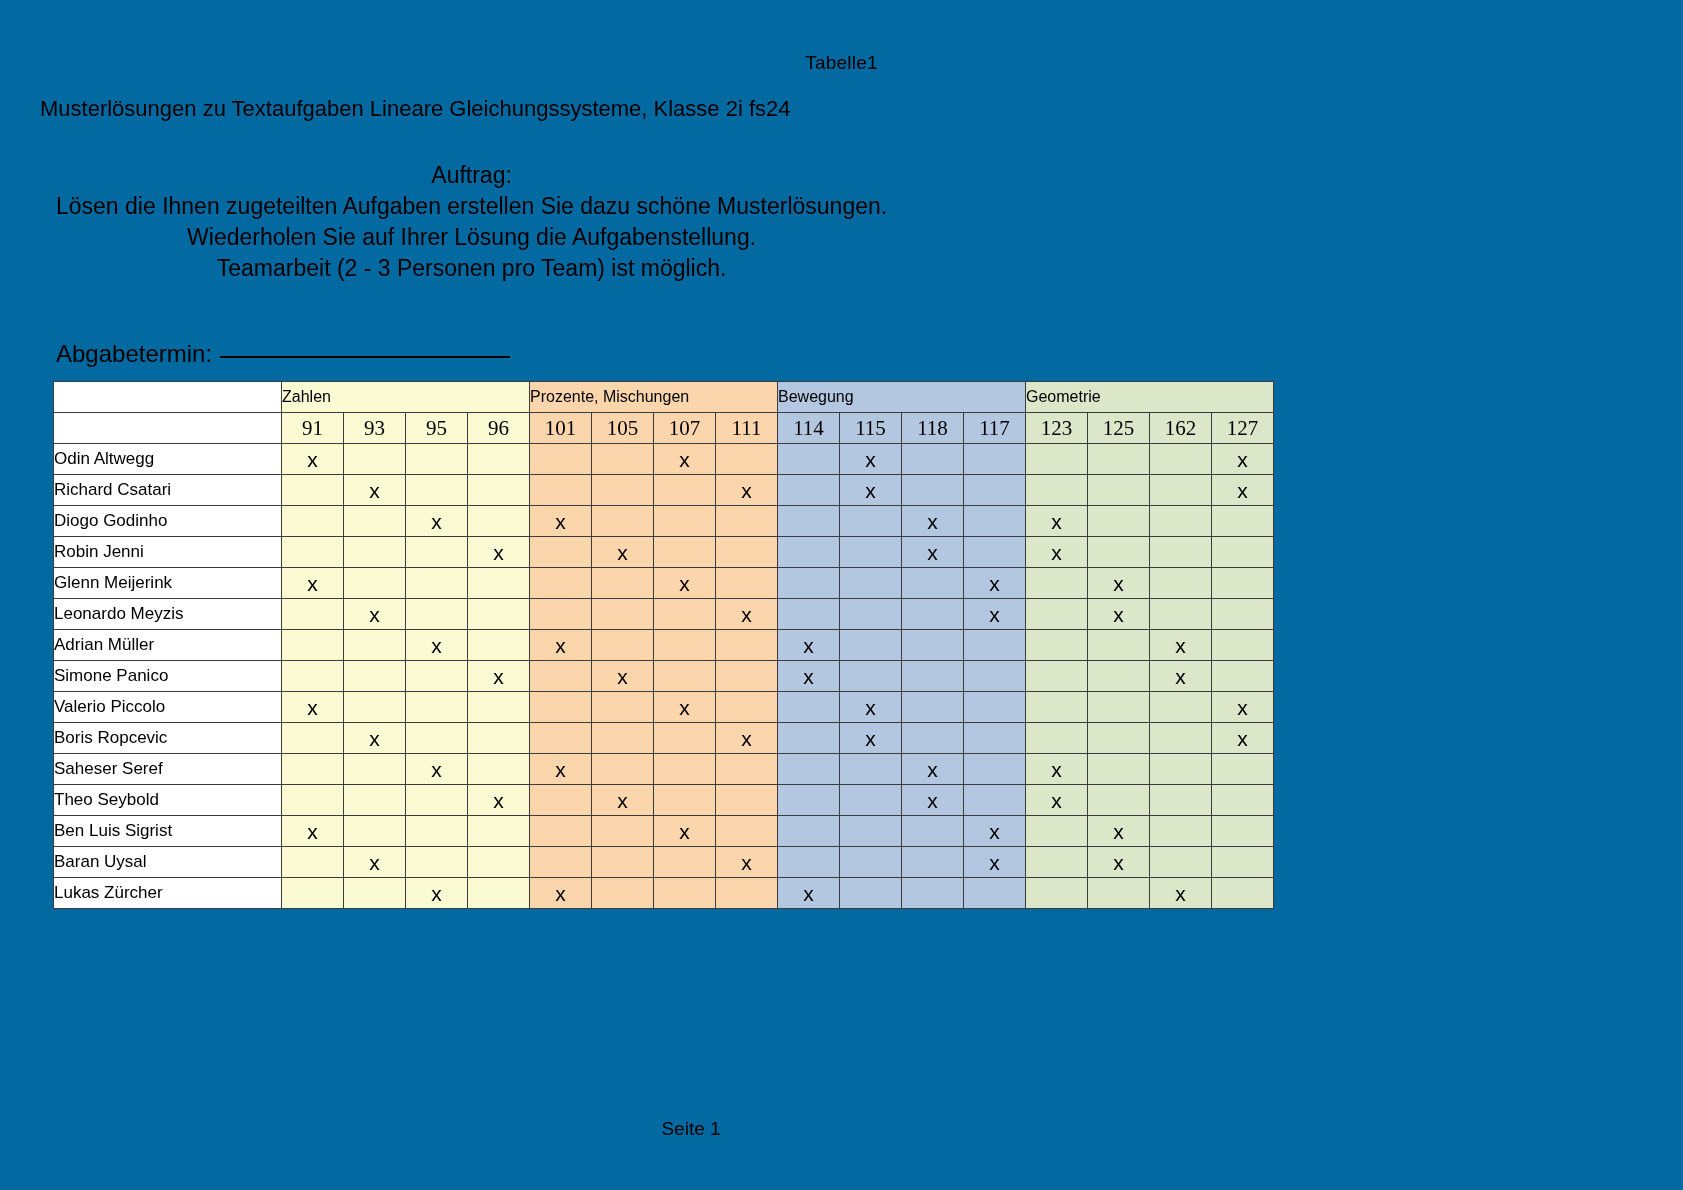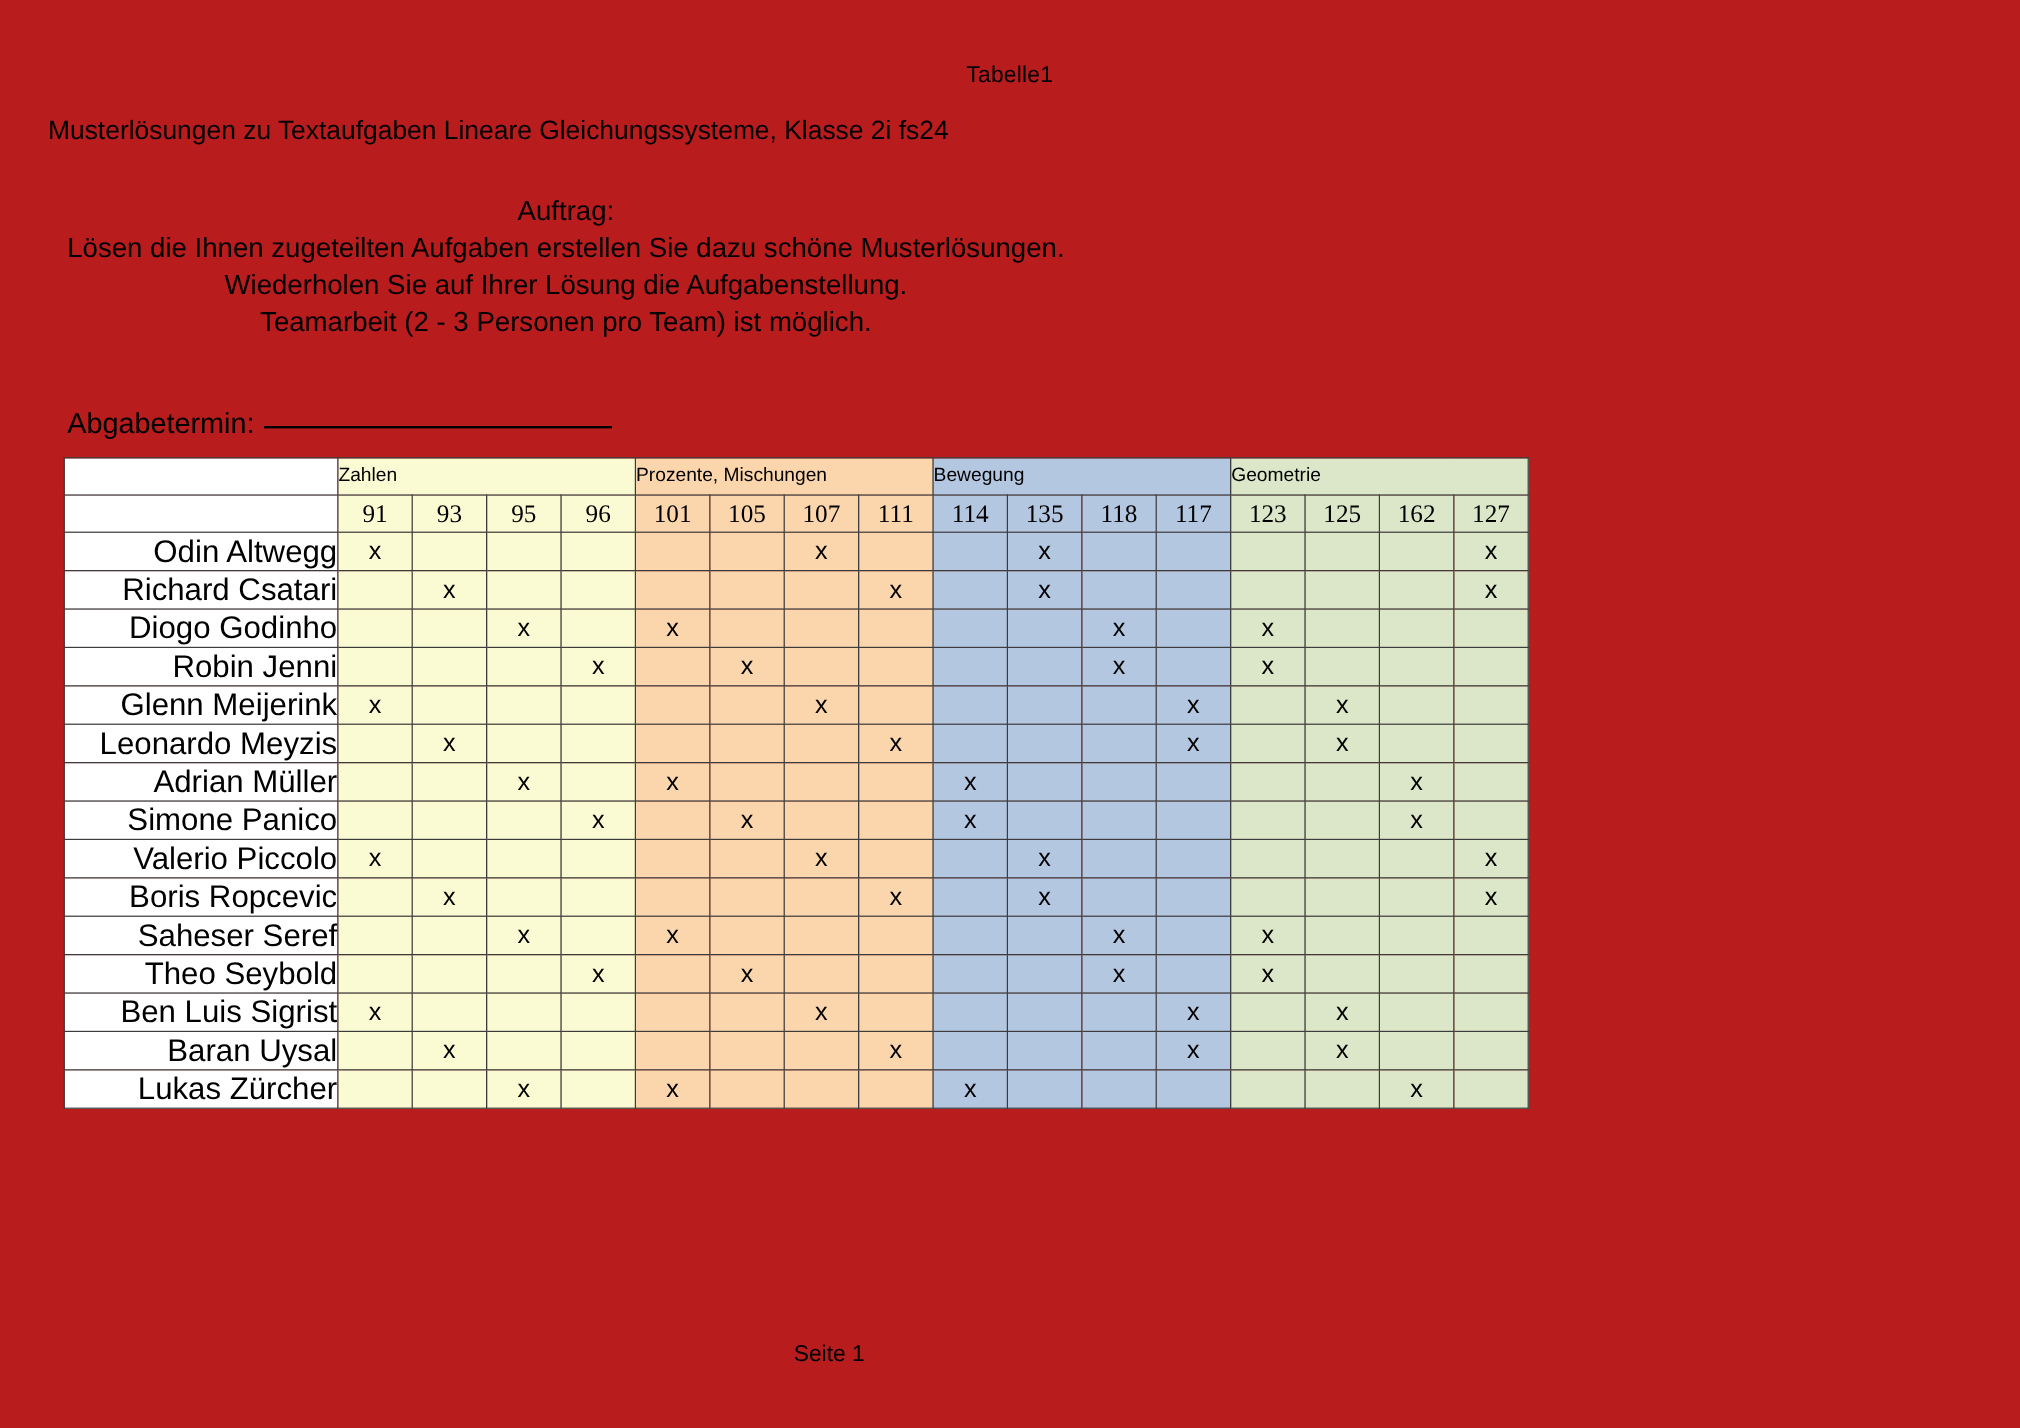--- a/index.html
+++ b/index.html
@@ -12,21 +12,21 @@
     width: 1683px;
     height: 1190px;
     font-family: "Liberation Sans", sans-serif;
     color: #000000;
     position: relative;
     overflow: hidden;
   }
   .page {
     position: absolute;
     inset: 0;
-    background: #b91c1c;
+    background: #0369a1;
   }
 
   
   .sheet-name {
     position: absolute;
     top: 52px;
     left: 0;
     width: 1683px;
     text-align: center;
     font-size: 19px;
@@ -91,24 +91,24 @@
     font-weight: normal;
     height: 31px;
     box-sizing: border-box;
   }
   
   col.c-name { width: 228px; }
   col.c-task { width: 62px; }
 
   td.name-cell {
     background: #ffffff;
-    text-align: right;
+    text-align: left;
     padding-left: 5px;
     white-space: nowrap;
-    font-size: 26px;
+    font-size: 17px;
   }
   td.corner-blank {
     border: none;
     background: #ffffff;
   }
   th.group-head {
     text-align: left;
     padding-left: 5px;
     font-size: 16px;
     white-space: nowrap;
@@ -184,21 +184,21 @@
 
         <th class="num-head g-zahlen">91</th>
             <th class="num-head g-zahlen">93</th>
             <th class="num-head g-zahlen">95</th>
             <th class="num-head g-zahlen">96</th>
             <th class="num-head g-prozente">101</th>
             <th class="num-head g-prozente">105</th>
             <th class="num-head g-prozente">107</th>
             <th class="num-head g-prozente">111</th>
             <th class="num-head g-bewegung">114</th>
-            <th class="num-head g-bewegung">135</th>
+            <th class="num-head g-bewegung">115</th>
             <th class="num-head g-bewegung">118</th>
             <th class="num-head g-bewegung">117</th>
             <th class="num-head g-geometrie">123</th>
             <th class="num-head g-geometrie">125</th>
             <th class="num-head g-geometrie">162</th>
             <th class="num-head g-geometrie">127</th>
           </tr>
       </thead>
       <tbody id="matrix-body">
 

